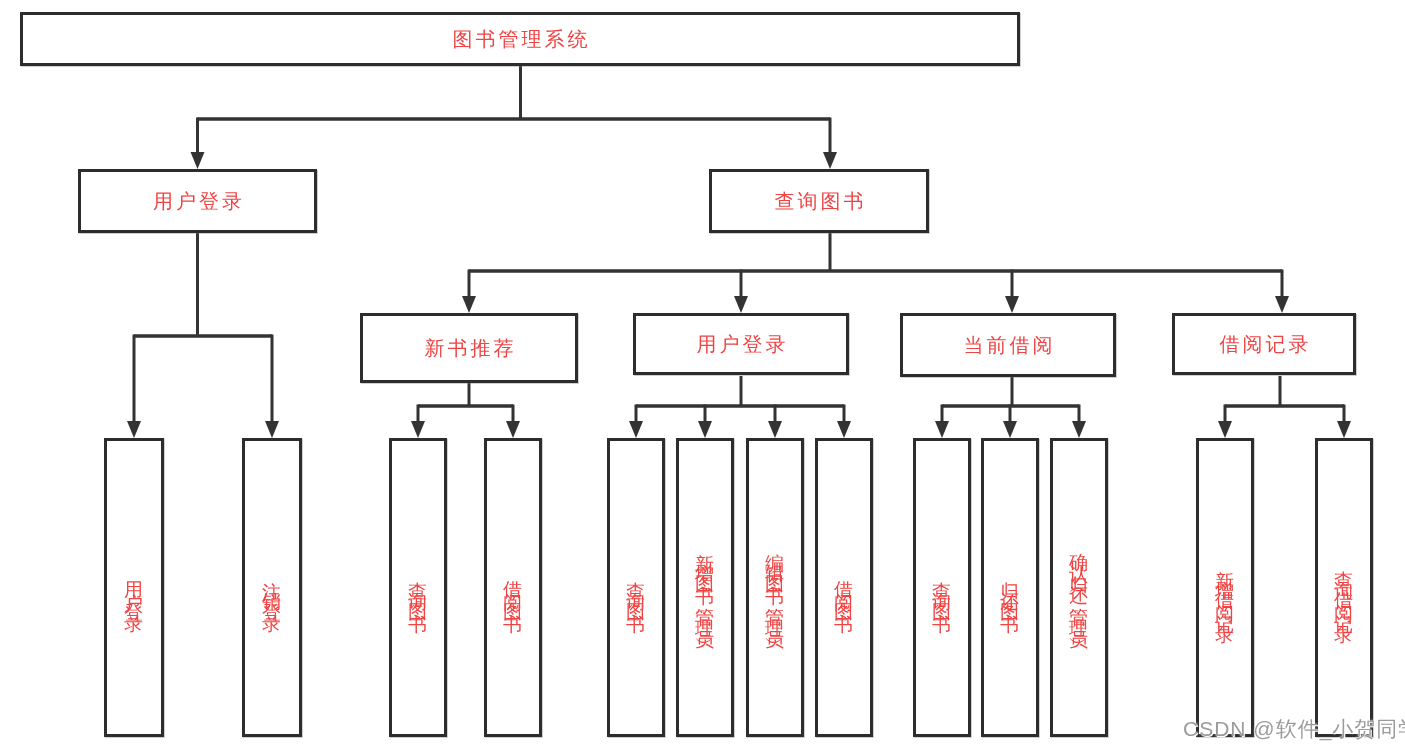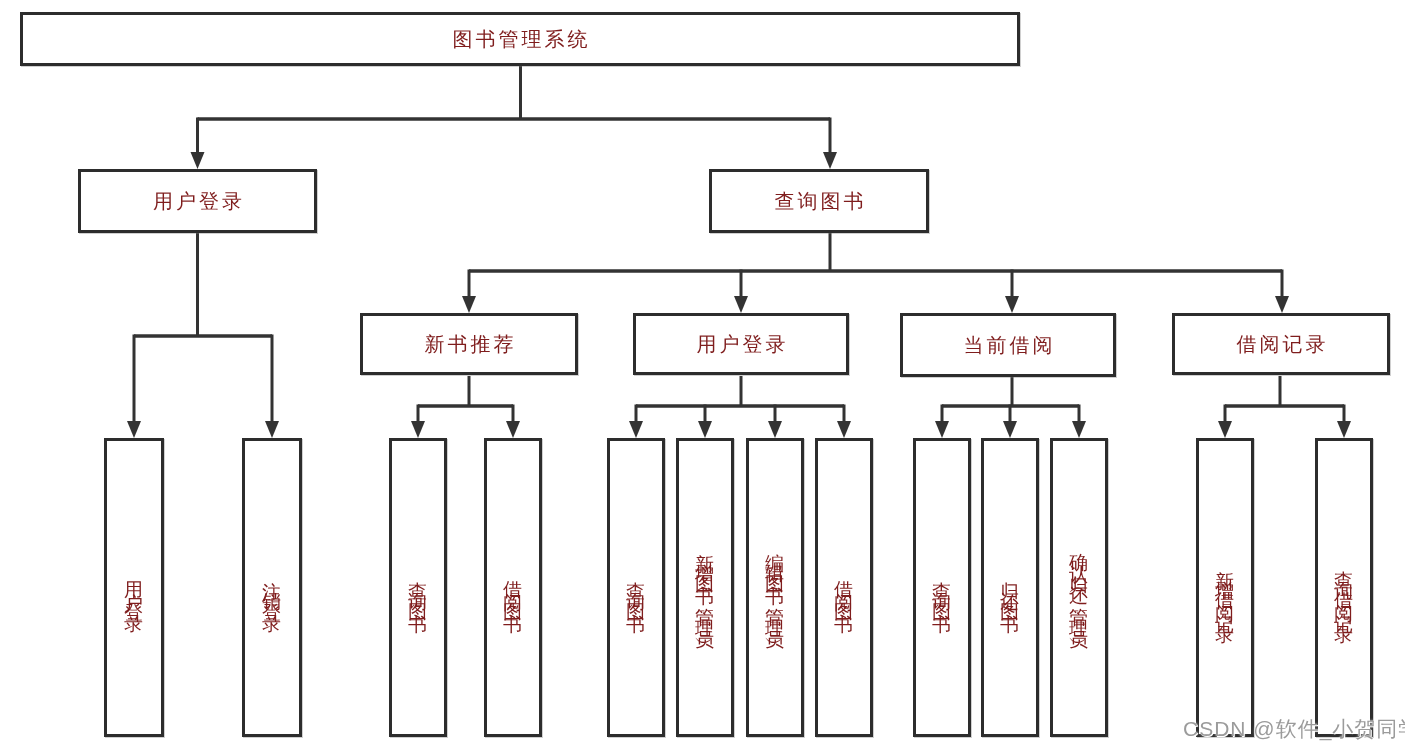--- a/index.html
+++ b/index.html
@@ -3,21 +3,21 @@
 <meta charset="utf-8">
 <style>
   html,body{margin:0;padding:0;background:#ffffff;}
   .stage{
     position:relative;width:1405px;height:747px;background:#ffffff;overflow:hidden;
     font-family:"Liberation Sans","DejaVu Sans",sans-serif;
   }
   .connectors{position:absolute;left:0;top:0;width:1405px;height:747px;z-index:1;}
   .node{
     position:absolute;z-index:2;box-sizing:border-box;background:#ffffff;
-    border:3px solid #2d2d2d;color:#7f1d1d;
+    border:3px solid #2d2d2d;color:#ef4444;
     display:flex;align-items:center;justify-content:center;
     box-shadow:1px 1px 0 rgba(120,120,120,.35);
   }
   .hbox{font-size:20px;letter-spacing:3px;text-indent:3px;white-space:nowrap;}
   .vtext{
     writing-mode:vertical-rl;text-orientation:mixed;
     font-size:19px;letter-spacing:11px;line-height:1;white-space:nowrap;
   }
   .watermark{
     position:absolute;left:1183px;top:715px;z-index:5;white-space:nowrap;
@@ -103,30 +103,30 @@
     <span>图书管理系统</span>
   </div>
 
   <div class="node hbox" style="left:78px;top:169px;width:239px;height:64px">
     <span>用户登录</span>
   </div>
   <div class="node hbox" style="left:709px;top:169px;width:220px;height:64px">
     <span>查询图书</span>
   </div>
 
-  <div class="node hbox" style="left:360px;top:313px;width:218px;height:62px">
+  <div class="node hbox" style="left:360px;top:313px;width:218px;height:70px">
     <span>新书推荐</span>
   </div>
   <div class="node hbox" style="left:633px;top:313px;width:216px;height:62px">
     <span>用户登录</span>
   </div>
   <div class="node hbox" style="left:900px;top:313px;width:216px;height:64px">
     <span>当前借阅</span>
   </div>
-  <div class="node hbox" style="left:1172px;top:313px;width:218px;height:62px">
+  <div class="node hbox" style="left:1172px;top:313px;width:184px;height:62px">
     <span>借阅记录</span>
   </div>
 
   <div class="node" style="left:104px;top:438px;width:60px;height:299px">
     <span class="vtext">用户登录</span>
   </div>
   <div class="node" style="left:242px;top:438px;width:60px;height:299px">
     <span class="vtext">注销登录</span>
   </div>
 

